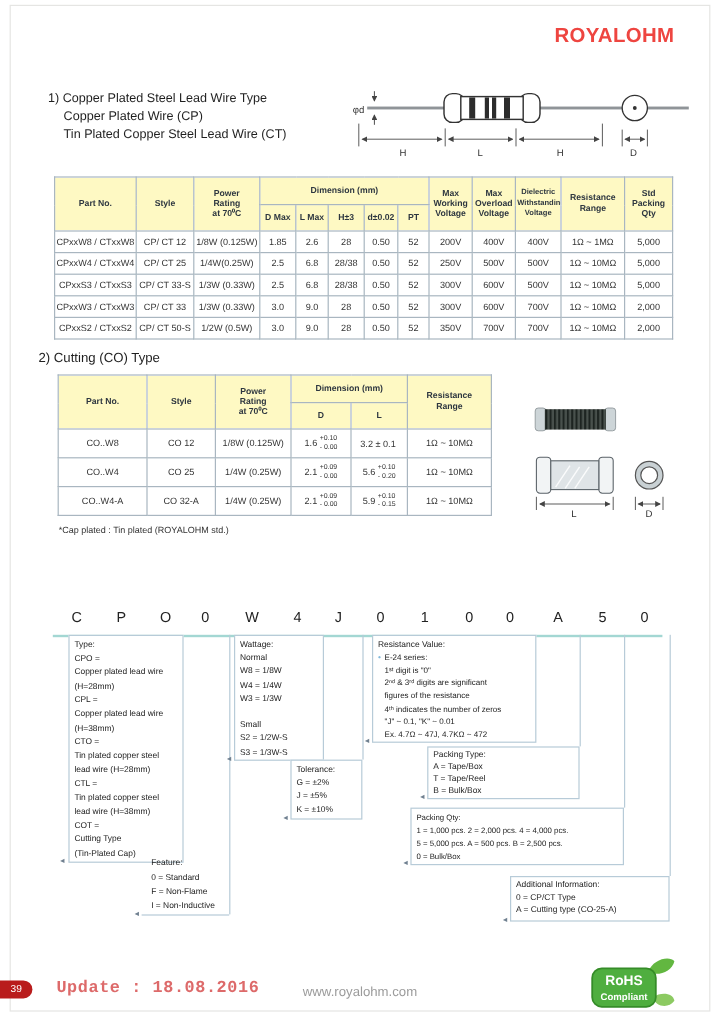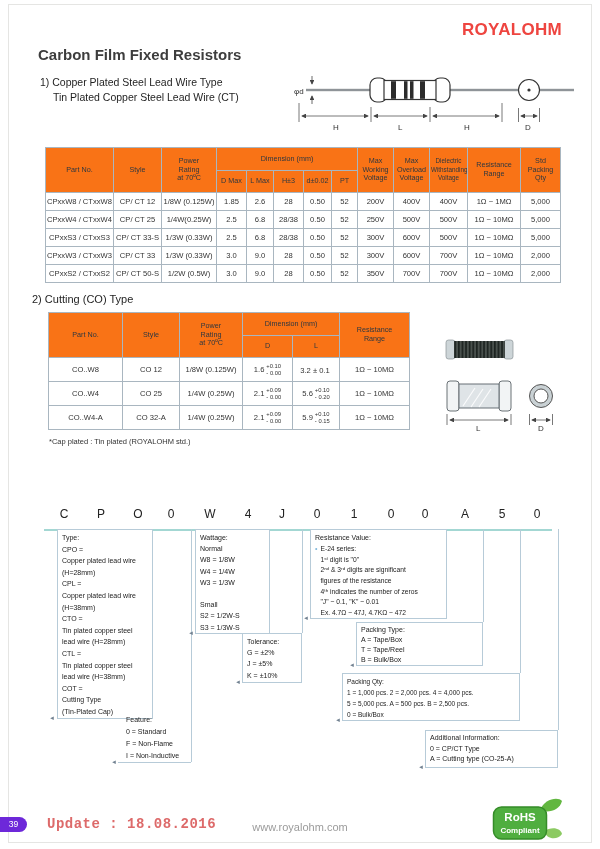--- a/index.html
+++ b/index.html
@@ -11,21 +11,21 @@
   .title{position:absolute;left:38px;top:46px;font-size:15px;font-weight:600;color:#3d3d3d;margin:0;}
   .sec1{position:absolute;left:40px;top:75px;font-size:10.5px;color:#1f1f1f;line-height:15px;}
   .sec1 .ind{padding-left:13px;}
   .sec2{position:absolute;left:32px;top:293px;font-size:11px;color:#1f1f1f;}
 
   .svg-res{position:absolute;left:292px;top:70px;width:300px;height:72px;}
   .svg-cut{position:absolute;left:440px;top:318px;width:155px;height:115px;}
 
   .spec-table{position:absolute;border-collapse:collapse;table-layout:fixed;background:#fff;border:1.4px solid #8d99a3;}
   .spec-table th,.spec-table td{border:1px solid #a9b6c0;text-align:center;vertical-align:middle;padding:0 1px;overflow:hidden;}
-  .spec-table th{background:#f97316;font-weight:normal;font-size:7.2px;line-height:8.6px;color:#2e3740;white-space:pre-line;}
+  .spec-table th{background:#fef9c3;font-weight:bold;font-size:7.2px;line-height:8.6px;color:#2e3740;white-space:pre-line;}
   .spec-table td{font-size:7.6px;color:#333;}
   .t1{left:45px;top:147px;width:515px;}
   .t1 .hr1{height:23px}.t1 .hr2{height:22px}.t1 tbody tr{height:18px}
   .t2{left:48px;top:312px;width:361px;}
   .t2 .hr1{height:23px}.t2 .hr2{height:22px}.t2 tbody tr{height:24px}
   th.small{font-size:6.3px;}
   .tolcell .dv{vertical-align:middle;}
   .tolcell .tols{display:inline-flex;flex-direction:column;margin-left:2px;vertical-align:middle;font-size:5.8px;line-height:6.4px;text-align:left;color:#333;}
 
   .notes{position:absolute;left:49px;top:437px;font-size:7.5px;line-height:10px;color:#333;}
@@ -44,37 +44,37 @@
   .b-addl{left:395px;top:225px;width:133px;height:38px;line-height:10.5px;}
   .b-feature{left:92px;top:207px;width:80px;height:50px;border:none;background:transparent;line-height:12px;}
   .res-title{font-size:7px;margin-bottom:1px;}
   .res-flex{display:flex;gap:3px;}
   .res-bullet{color:#7fb7da;font-size:7px;line-height:10.6px;}
   .res-body{white-space:pre-line;font-size:6.7px;line-height:10.6px;}
   .vline{position:absolute;width:1px;background:#b7cbd8;}
   .hline{position:absolute;height:1px;background:#b7cbd8;}
   .oarrow{position:absolute;font-size:6px;color:#708090;line-height:6px;}
 
-  .pgnum{position:absolute;left:0;top:817px;width:27px;height:15px;background:#6d28d9;border-radius:0 8px 8px 0;color:#fff;font-size:8.5px;line-height:15px;text-align:center;}
+  .pgnum{position:absolute;left:0;top:817px;width:27px;height:15px;background:#b91c1c;border-radius:0 8px 8px 0;color:#fff;font-size:8.5px;line-height:15px;text-align:center;}
   .update{position:absolute;left:47px;top:816px;font-family:"Liberation Mono","DejaVu Sans Mono",monospace;font-weight:bold;font-size:14px;color:#dd6a6a;letter-spacing:.5px;}
   .website{position:absolute;left:0;top:821px;width:600px;text-align:center;font-size:11px;color:#9b9b9b;}
   .rohs-svg{position:absolute;left:492px;top:797px;width:72px;height:46px;}
   .dimtxt{font-size:8px;fill:#333;}
 </style>
 </head>
 <body>
 
 <div class="page">
   <div class="frame"></div>
 
   <div class="logo">ROYALOHM</div>
-  <h1 class="title">Carbon Film Fixed Resistors</h1>
 
   <div class="sec1">
     <div>1) Copper Plated Steel Lead Wire Type</div>
+    <div class="ind">Copper Plated Wire (CP)</div>
     <div class="ind">Tin Plated Copper Steel Lead Wire (CT)</div>
   </div>
 
   <svg class="svg-res" viewBox="0 0 300 72">
     <defs>
       <marker id="ar" viewBox="0 0 6 6" refX="5" refY="3" markerWidth="6" markerHeight="6" orient="auto-start-reverse">
         <path d="M0,0 L6,3 L0,6 Z" fill="#444"></path>
       </marker>
     </defs>
     <text x="2" y="24" class="dimtxt">φd</text>

